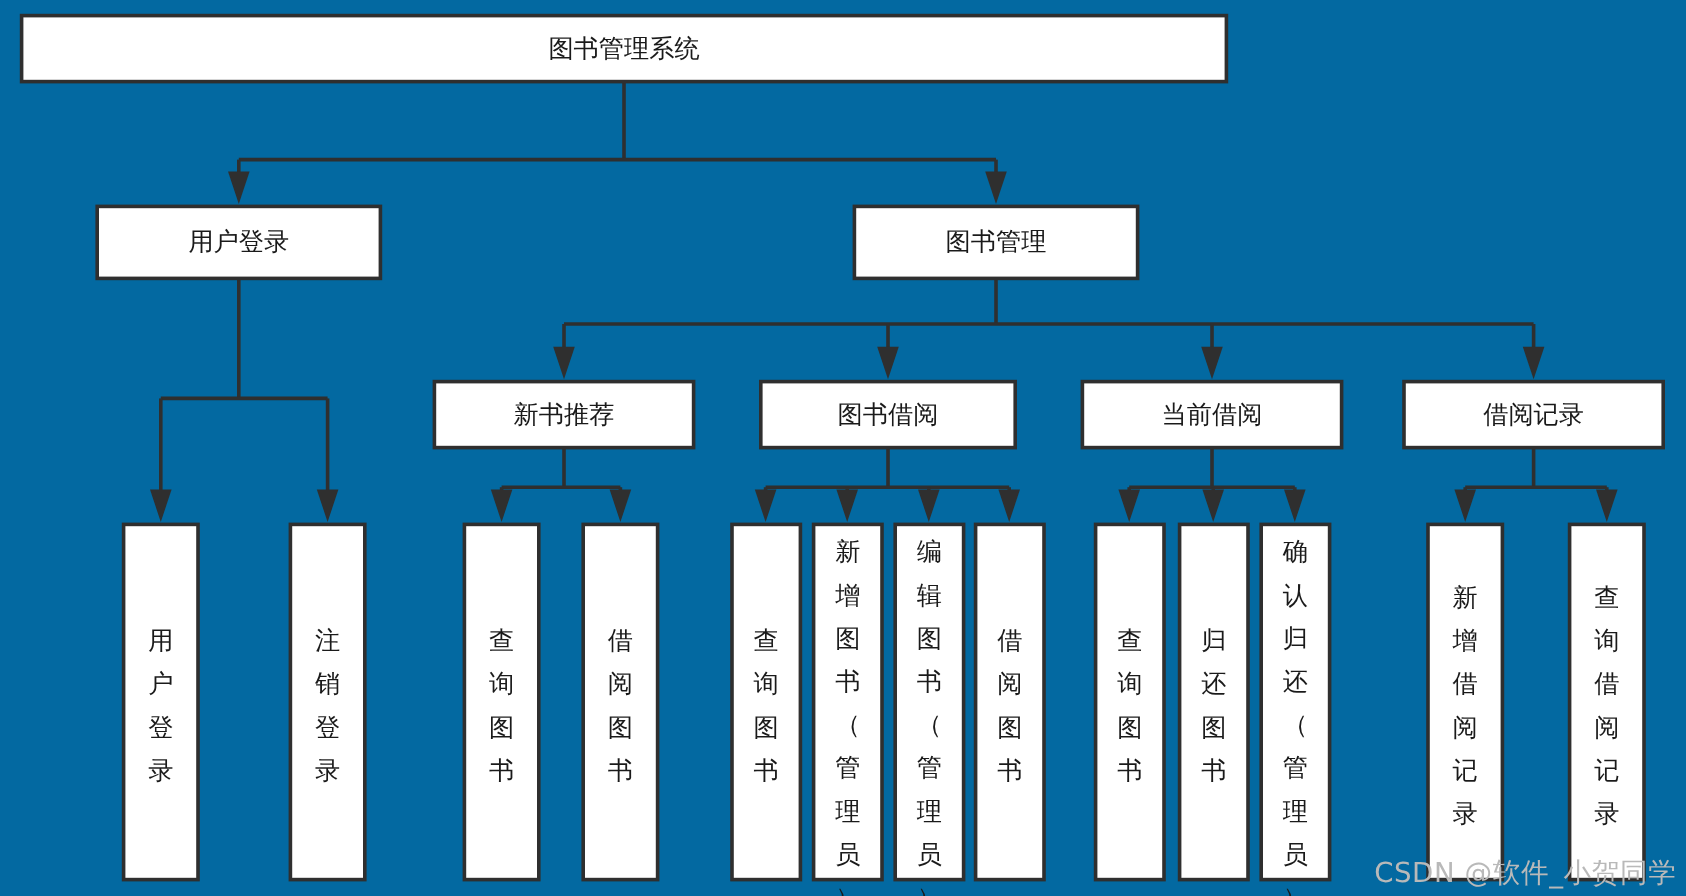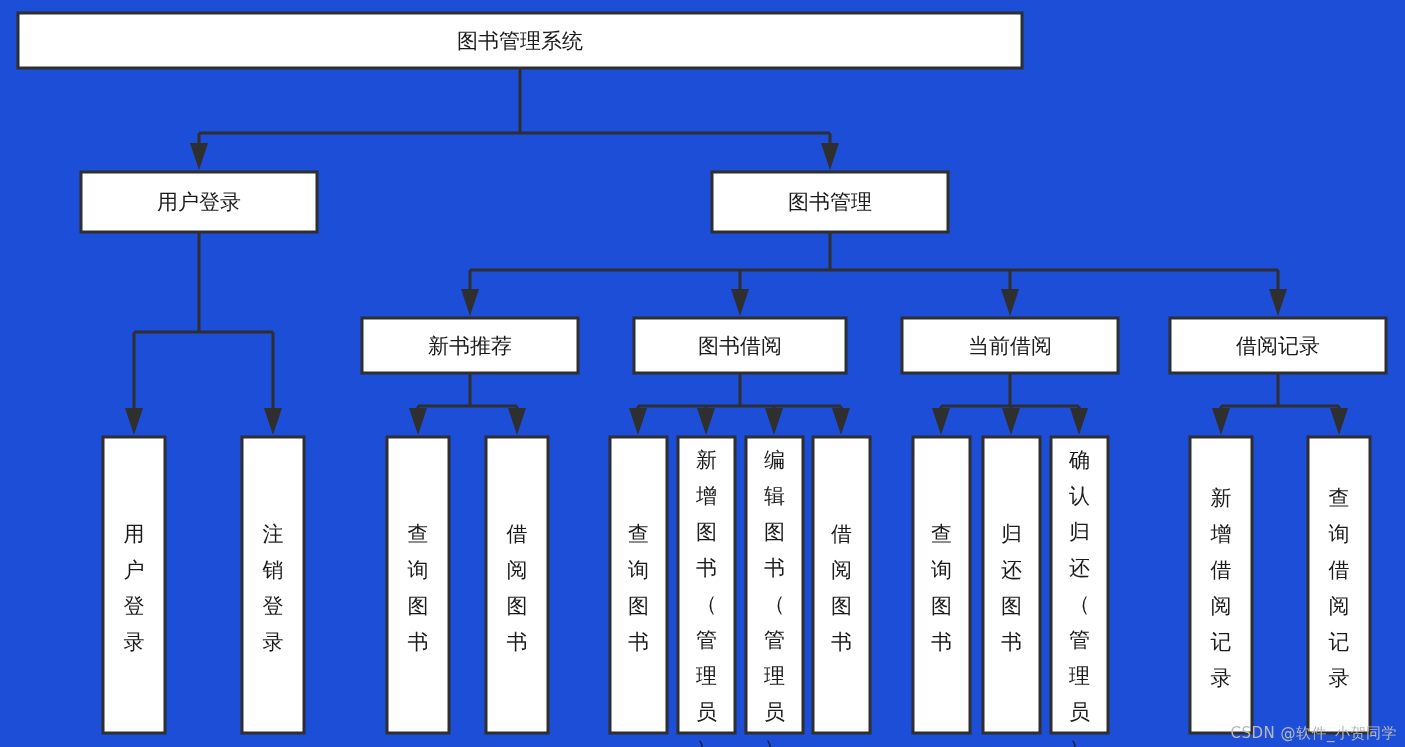--- a/index.html
+++ b/index.html
@@ -11,21 +11,21 @@
   body {
     width: 1405px;
     height: 747px;
     font-family: "DejaVu Sans", "Liberation Sans", sans-serif;
     overflow: hidden;
   }
   #diagram-root {
     position: relative;
     width: 1405px;
     height: 747px;
-    background: #1d4ed8;
+    background: #0369a1;
   }
   svg.diagram-canvas {
     position: absolute;
     left: 0;
     top: 0;
     width: 1405px;
     height: 747px;
     display: block;
   }
   .node-box {
@@ -54,21 +54,21 @@
     font-family: "DejaVu Sans", "Liberation Sans", sans-serif;
     font-size: 21px;
     fill: #1a1a1a;
     text-anchor: middle;
   }
   .watermark {
     position: absolute;
     right: 8px;
     bottom: 4px;
     font-family: "DejaVu Sans", "Liberation Sans", sans-serif;
-    font-size: 15px;
+    font-size: 23px;
     color: #b9b9b9;
     white-space: nowrap;
     letter-spacing: 0.5px;
   }
 </style>
 </head>
 <body>
 
 <div id="diagram-root">
   <svg class="diagram-canvas" id="diagram-canvas" viewBox="0 0 1405 747" xmlns="http://www.w3.org/2000/svg">

